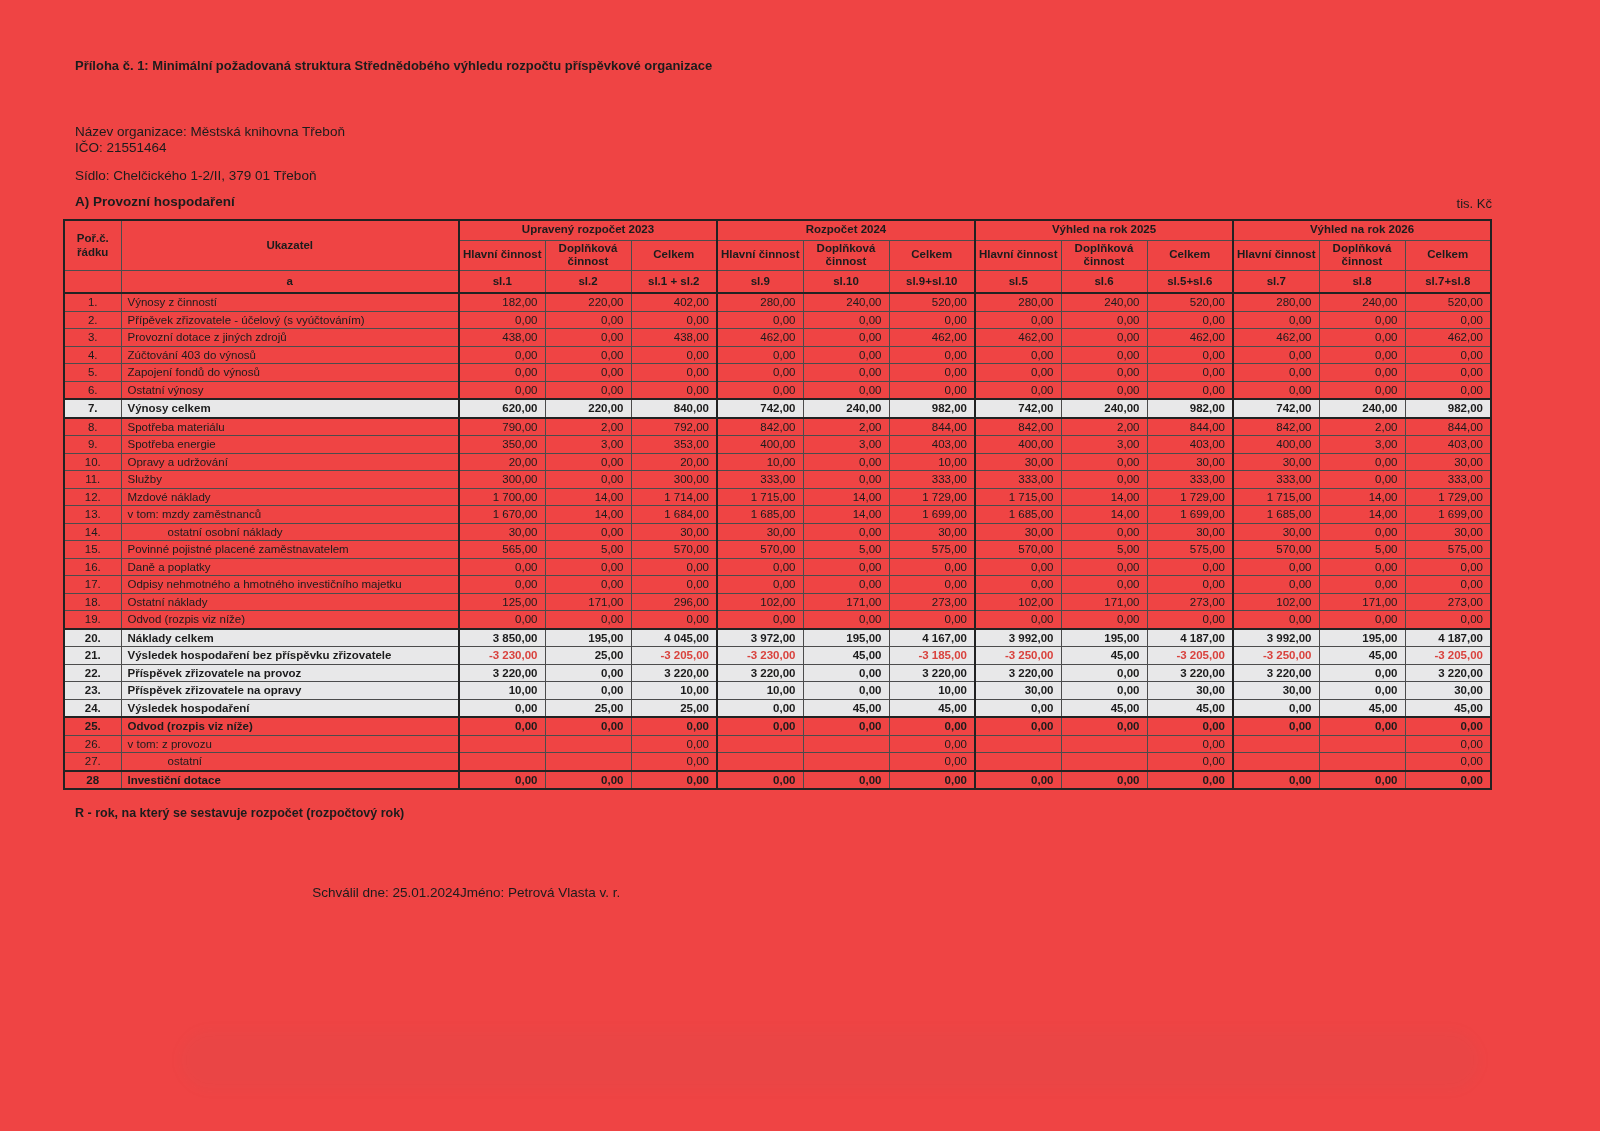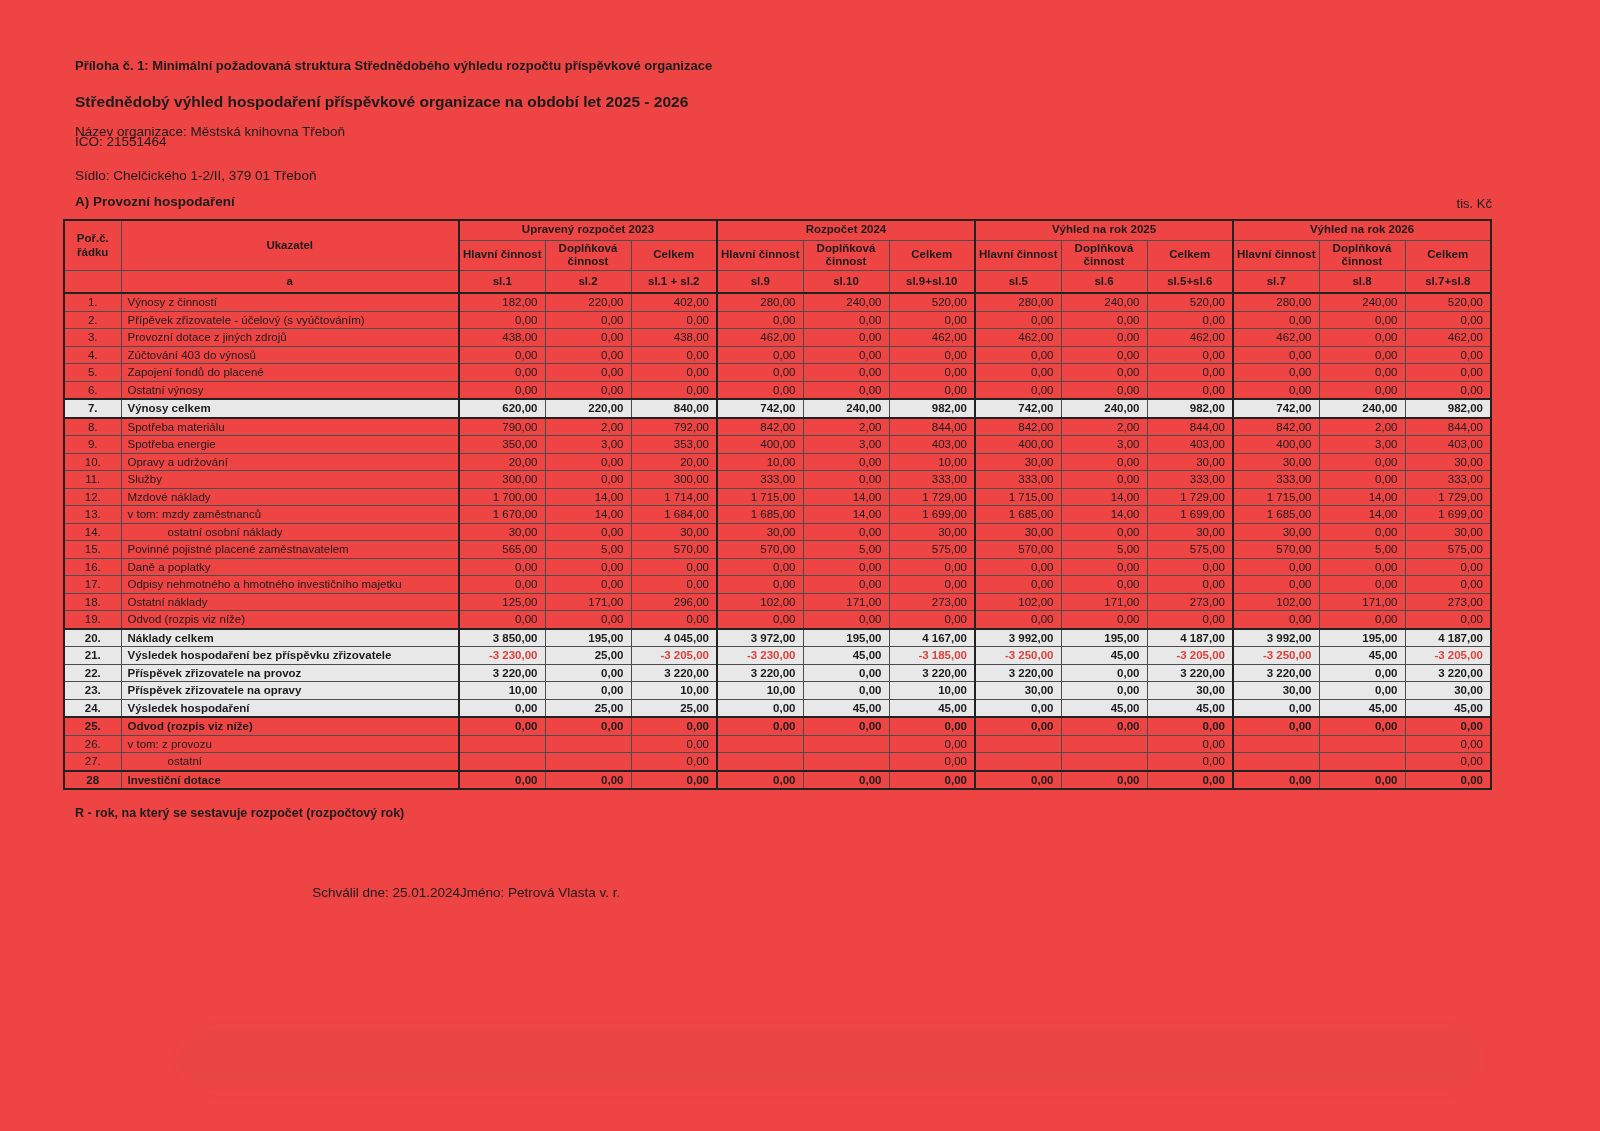--- a/index.html
+++ b/index.html
@@ -7,21 +7,21 @@
     position:relative;
     width:1600px;height:1131px;
     background:#ef4444;
     font-family:Liberation Sans, sans-serif;
     color:#1c1c1c;
     overflow:hidden;
   }
   .hdr-attachment{position:absolute;left:75px;top:58px;font-size:13px;font-weight:bold;}
   .hdr-title{position:absolute;left:75px;top:93px;font-size:15.5px;font-weight:bold;}
   .hdr-org{position:absolute;left:75px;top:124px;font-size:13.5px;}
-  .hdr-ico{position:absolute;left:75px;top:134px;font-size:13.5px;}
+  .hdr-ico{position:absolute;left:75px;top:140px;font-size:13.5px;}
   .hdr-addr{position:absolute;left:75px;top:168px;font-size:13.5px;text-align:right;}
   .hdr-section{position:absolute;left:75px;top:194px;font-size:13.5px;font-weight:bold;}
   .hdr-units{position:absolute;right:108px;top:196px;font-size:13px;margin-left:17px;}
 
   .tbl-wrap{position:absolute;left:63px;top:219px;}
   table{
     border-collapse:collapse;table-layout:fixed;width:1429px;
     border:2.5px solid #222;
   }
   th,td{border:1px solid #4c4c4c;overflow:hidden;}
@@ -56,21 +56,20 @@
     position:absolute;left:180px;top:1030px;width:1300px;height:60px;
     background:rgba(110,110,110,0.035);border-radius:30px;filter:blur(6px);
   }
 </style>
 </head>
 <body>
 
 <div class="page">
 
   <div class="hdr-attachment">Příloha č. 1: Minimální požadovaná struktura Střednědobého výhledu rozpočtu příspěvkové organizace</div>
-  <div class="hdr-title">Střednědobý výhled hospodaření příspěvkové organizace na období let 2025 - 2026</div>
   <div class="hdr-org">Název organizace: Městská knihovna Třeboň</div>
   <div class="hdr-ico">IČO: 21551464</div>
   <div class="hdr-addr">Sídlo: Chelčického 1-2/II, 379 01 Třeboň</div>
   <div class="hdr-section">A) Provozní hospodaření</div>
   <div class="hdr-units">tis. Kč</div>
 
   <div class="tbl-wrap">
     <table id="budget-table">
       <colgroup>
         <col style="width:57px">
@@ -177,21 +176,21 @@
             <td class="val">0,00</td>
             <td class="val gl">0,00</td>
             <td class="val">0,00</td>
             <td class="val">0,00</td>
             <td class="val gl">0,00</td>
             <td class="val">0,00</td>
             <td class="val">0,00</td>
           </tr>
           <tr>
             <td class="num">5.</td>
-            <td class="lbl">Zapojení fondů do placené</td>
+            <td class="lbl">Zapojení fondů do výnosů</td>
             <td class="val gl">0,00</td>
             <td class="val">0,00</td>
             <td class="val">0,00</td>
             <td class="val gl">0,00</td>
             <td class="val">0,00</td>
             <td class="val">0,00</td>
             <td class="val gl">0,00</td>
             <td class="val">0,00</td>
             <td class="val">0,00</td>
             <td class="val gl">0,00</td>

